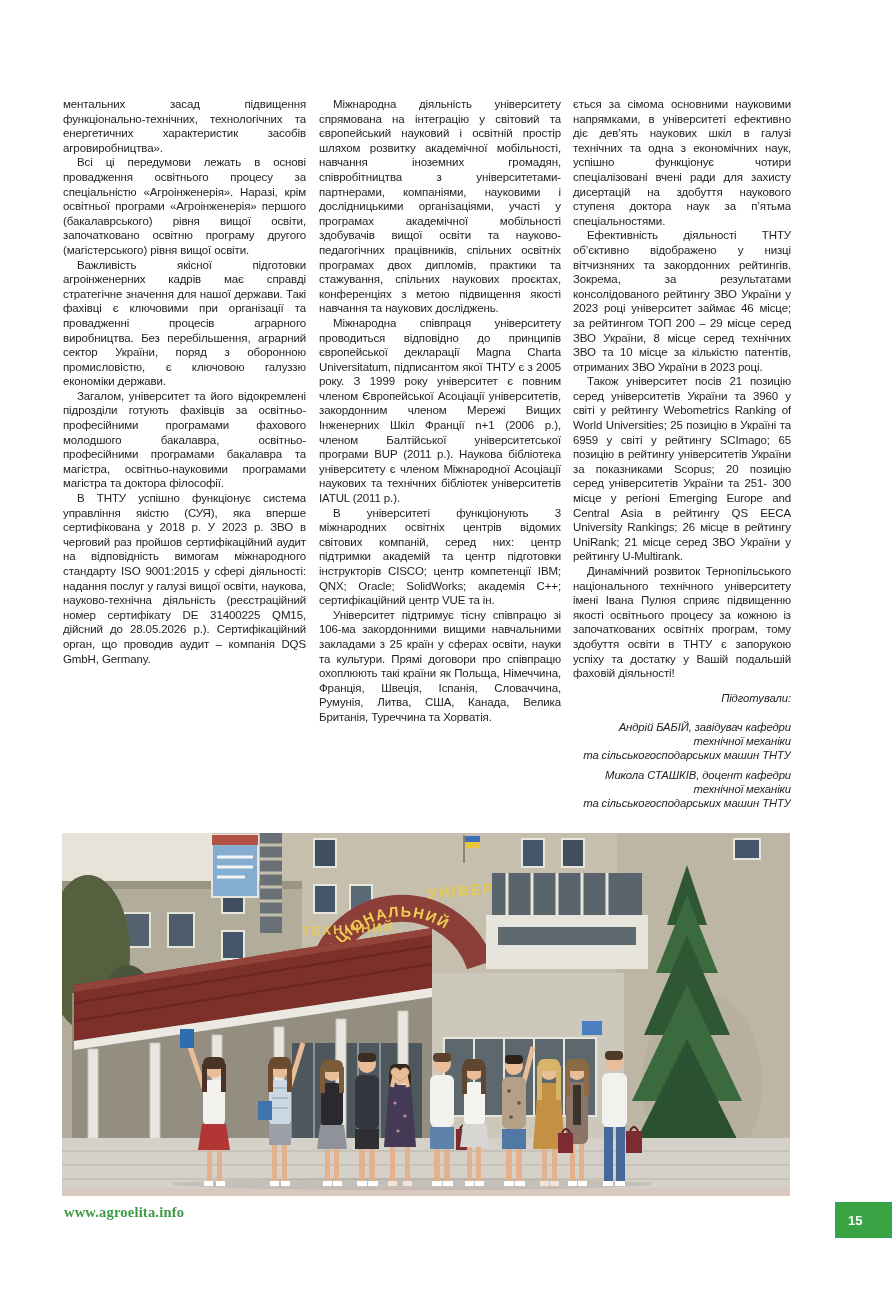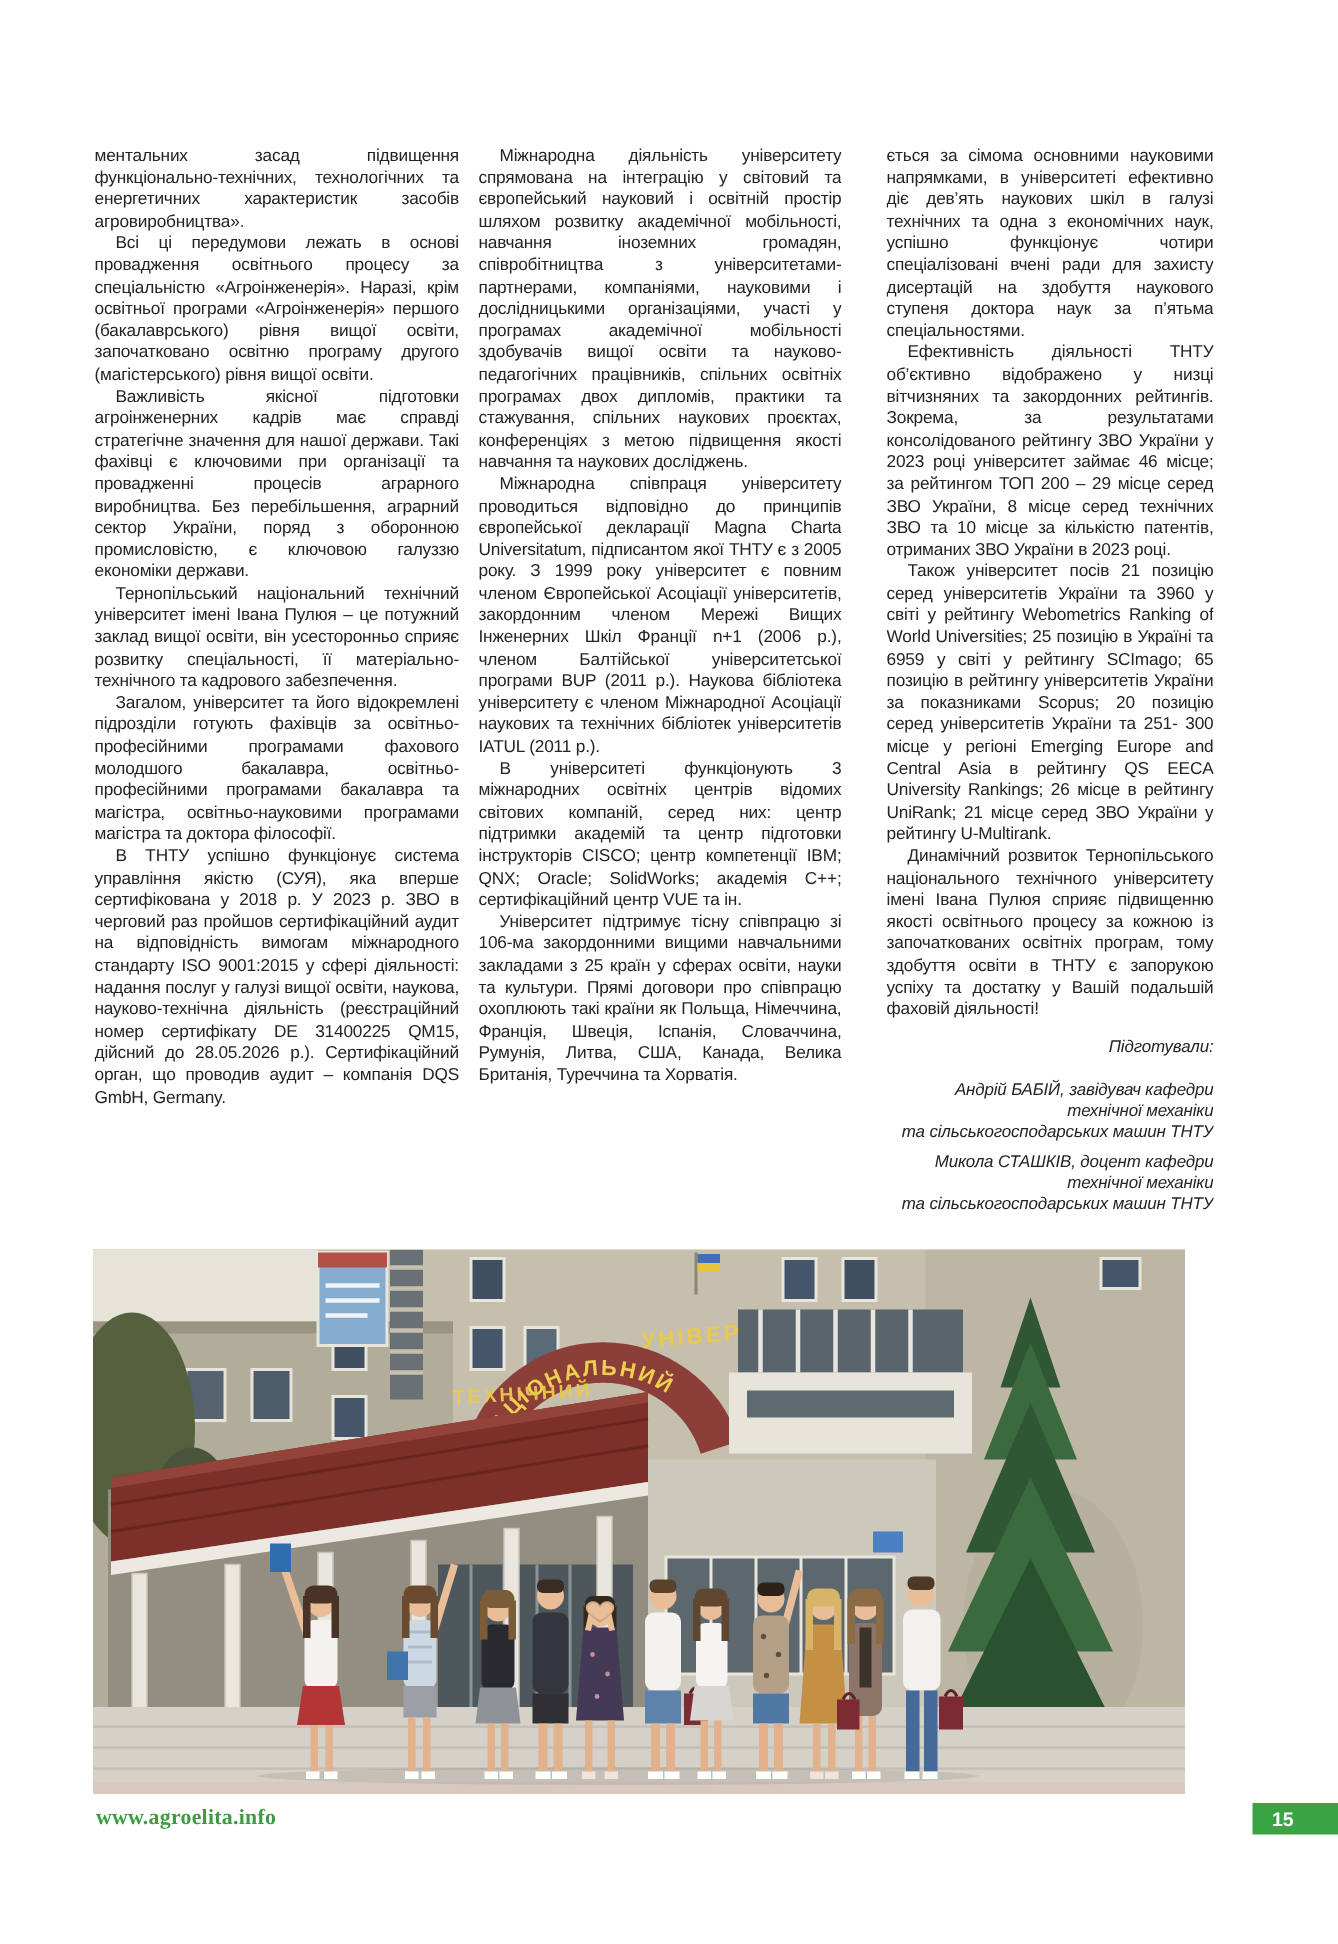--- a/index.html
+++ b/index.html
@@ -10,56 +10,55 @@
   }
   .page{position:absolute;inset:0;border-radius:14px;}
   .col{
     position:absolute;top:97px;height:730px;overflow:hidden;
     text-align:justify;font-size:11.5px;line-height:14.6px;
     letter-spacing:-0.12px;
     -webkit-hyphens:auto;hyphens:auto;
   }
   #col1{left:63px;width:243px;}
   #col2{left:319px;width:242px;}
-  #col3{left:591px;width:218px;}
+  #col3{left:573px;width:218px;}
   .col p{margin:0;text-indent:14px;}
   .col p.cont{text-indent:0;}
   .authors{
     margin-top:10px;text-align:right;font-style:italic;
     font-size:11.3px;line-height:14.2px;letter-spacing:-0.1px;
   }
   .a-label{margin-bottom:15px;}
   .entry-start{margin-top:5px;}
   .photo{
     position:absolute;left:62px;top:833px;width:728px;height:363px;
     margin:0;overflow:hidden;background:#c6bfae;
   }
   .photo svg{display:block;}
   .footer-url{
     position:absolute;left:64px;top:1204px;
     font-family:"Liberation Serif", serif;font-weight:bold;
     font-size:14.5px;color:#3d9b43;text-decoration:none;letter-spacing:0.2px;
   }
   .pagenum{
-    position:absolute;left:835px;top:1202px;width:57px;height:21px;
+    position:absolute;left:835px;top:1202px;width:57px;height:36px;
     background:#3aa445;color:#ffffff;font-size:13px;font-weight:bold;
     display:flex;align-items:center;justify-content:flex-start;
   }
   .pagenum span{margin-left:13px;}
 </style>
 </head>
 <body>
 
 <div class="page">
 
   <section class="col" id="col1">
     <p class="cont">ментальних засад підвищення функціонально-технічних, технологічних та енергетичних характеристик засобів агровиробництва».</p>
     <p>Всі ці передумови лежать в основі провадження освітнього процесу за спеціальністю «Агроінженерія». Наразі, крім освітньої програми «Агроінженерія» першого (бакалаврського) рівня вищої освіти, започатковано освітню програму другого (магістерського) рівня вищої освіти.</p>
     <p>Важливість якісної підготовки агроінженерних кадрів має справді стратегічне значення для нашої держави. Такі фахівці є ключовими при організації та провадженні процесів аграрного виробництва. Без перебільшення, аграрний сектор України, поряд з оборонною промисловістю, є ключовою галуззю економіки держави.</p>
-    <p>Тернопільський національний технічний університет імені Івана Пулюя – це потужний заклад вищої освіти, він усесторонньо сприяє розвитку спеціальності, її матеріально-технічного та кадрового забезпечення.</p>
     <p>Загалом, університет та його відокремлені підрозділи готують фахівців за освітньо-професійними програмами фахового молодшого бакалавра, освітньо-професійними програмами бакалавра та магістра, освітньо-науковими програмами магістра та доктора філософії.</p>
     <p>В ТНТУ успішно функціонує система управління якістю (СУЯ), яка вперше сертифікована у 2018 р. У 2023 р. ЗВО в черговий раз пройшов сертифікаційний аудит на відповідність вимогам міжнародного стандарту ISO 9001:2015 у сфері діяльності: надання послуг у галузі вищої освіти, наукова, науково-технічна діяльність (реєстраційний номер сертифікату DE 31400225 QM15, дійсний до 28.05.2026 р.). Сертифікаційний орган, що проводив аудит – компанія DQS GmbH, Germany.</p>
   </section>
 
   <section class="col" id="col2">
     <p>Міжнародна діяльність університету спрямована на інтеграцію у світовий та європейський науковий і освітній простір шляхом розвитку академічної мобільності, навчання іноземних громадян, співробітництва з університетами-партнерами, компаніями, науковими і дослідницькими організаціями, участі у програмах академічної мобільності здобувачів вищої освіти та науково-педагогічних працівників, спільних освітніх програмах двох дипломів, практики та стажування, спільних наукових проєктах, конференціях з метою підвищення якості навчання та наукових досліджень.</p>
     <p>Міжнародна співпраця університету проводиться відповідно до принципів європейської декларації Magna Charta Universitatum, підписантом якої ТНТУ є з 2005 року. З 1999 року університет є повним членом Європейської Асоціації університетів, закордонним членом Мережі Вищих Інженерних Шкіл Франції n+1 (2006 р.), членом Балтійської університетської програми BUP (2011 р.). Наукова бібліотека університету є членом Міжнародної Асоціації наукових та технічних бібліотек університетів IATUL (2011 р.).</p>
     <p>В університеті функціонують 3 міжнародних освітніх центрів відомих світових компаній, серед них: центр підтримки академій та центр підготовки інструкторів CISCO; центр компетенції IBM; QNX; Oracle; SolidWorks; академія C++; сертифікаційний центр VUE та ін.</p>
     <p>Університет підтримує тісну співпрацю зі 106-ма закордонними вищими навчальними закладами з 25 країн у сферах освіти, науки та культури. Прямі договори про співпрацю охоплюють такі країни як Польща, Німеччина, Франція, Швеція, Іспанія, Словаччина, Румунія, Литва, США, Канада, Велика Британія, Туреччина та Хорватія.</p>
   </section>

